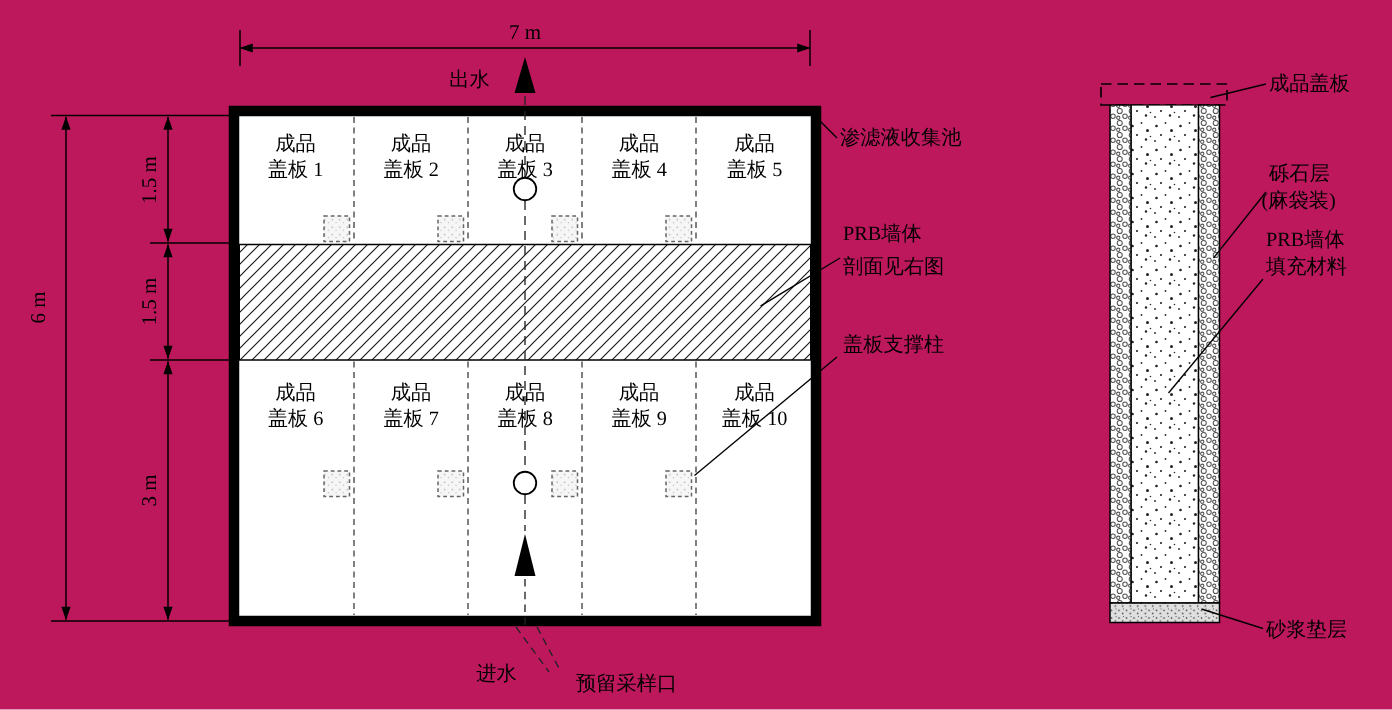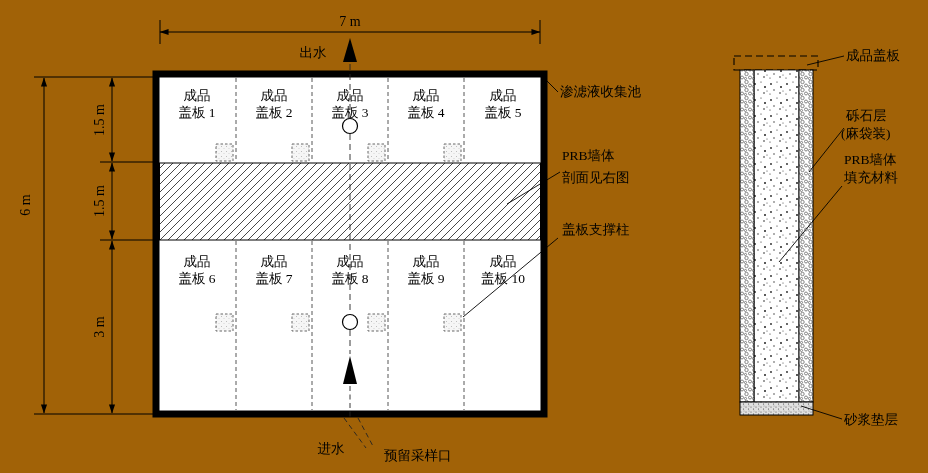--- a/index.html
+++ b/index.html
@@ -1,16 +1,16 @@
 <!DOCTYPE html>
 <html><head>
 <meta charset="utf-8">
 <style>
   html,body{margin:0;padding:0;background:#ffffff;}
-  .stage{position:relative;width:928px;height:473px;background:#a16207;overflow:hidden;}
+  .stage{position:relative;width:928px;height:473px;background:#be185d;overflow:hidden;}
   svg{display:block;}
   text{font-family:"Liberation Serif","DejaVu Serif",serif;fill:#000;}
   .t13{font-size:13.5px;}
   .dim{font-size:14px;}
 </style>
 </head>
 <body>
 
 <div class="stage">
 <svg width="928" height="473" viewBox="0 0 928 473">

